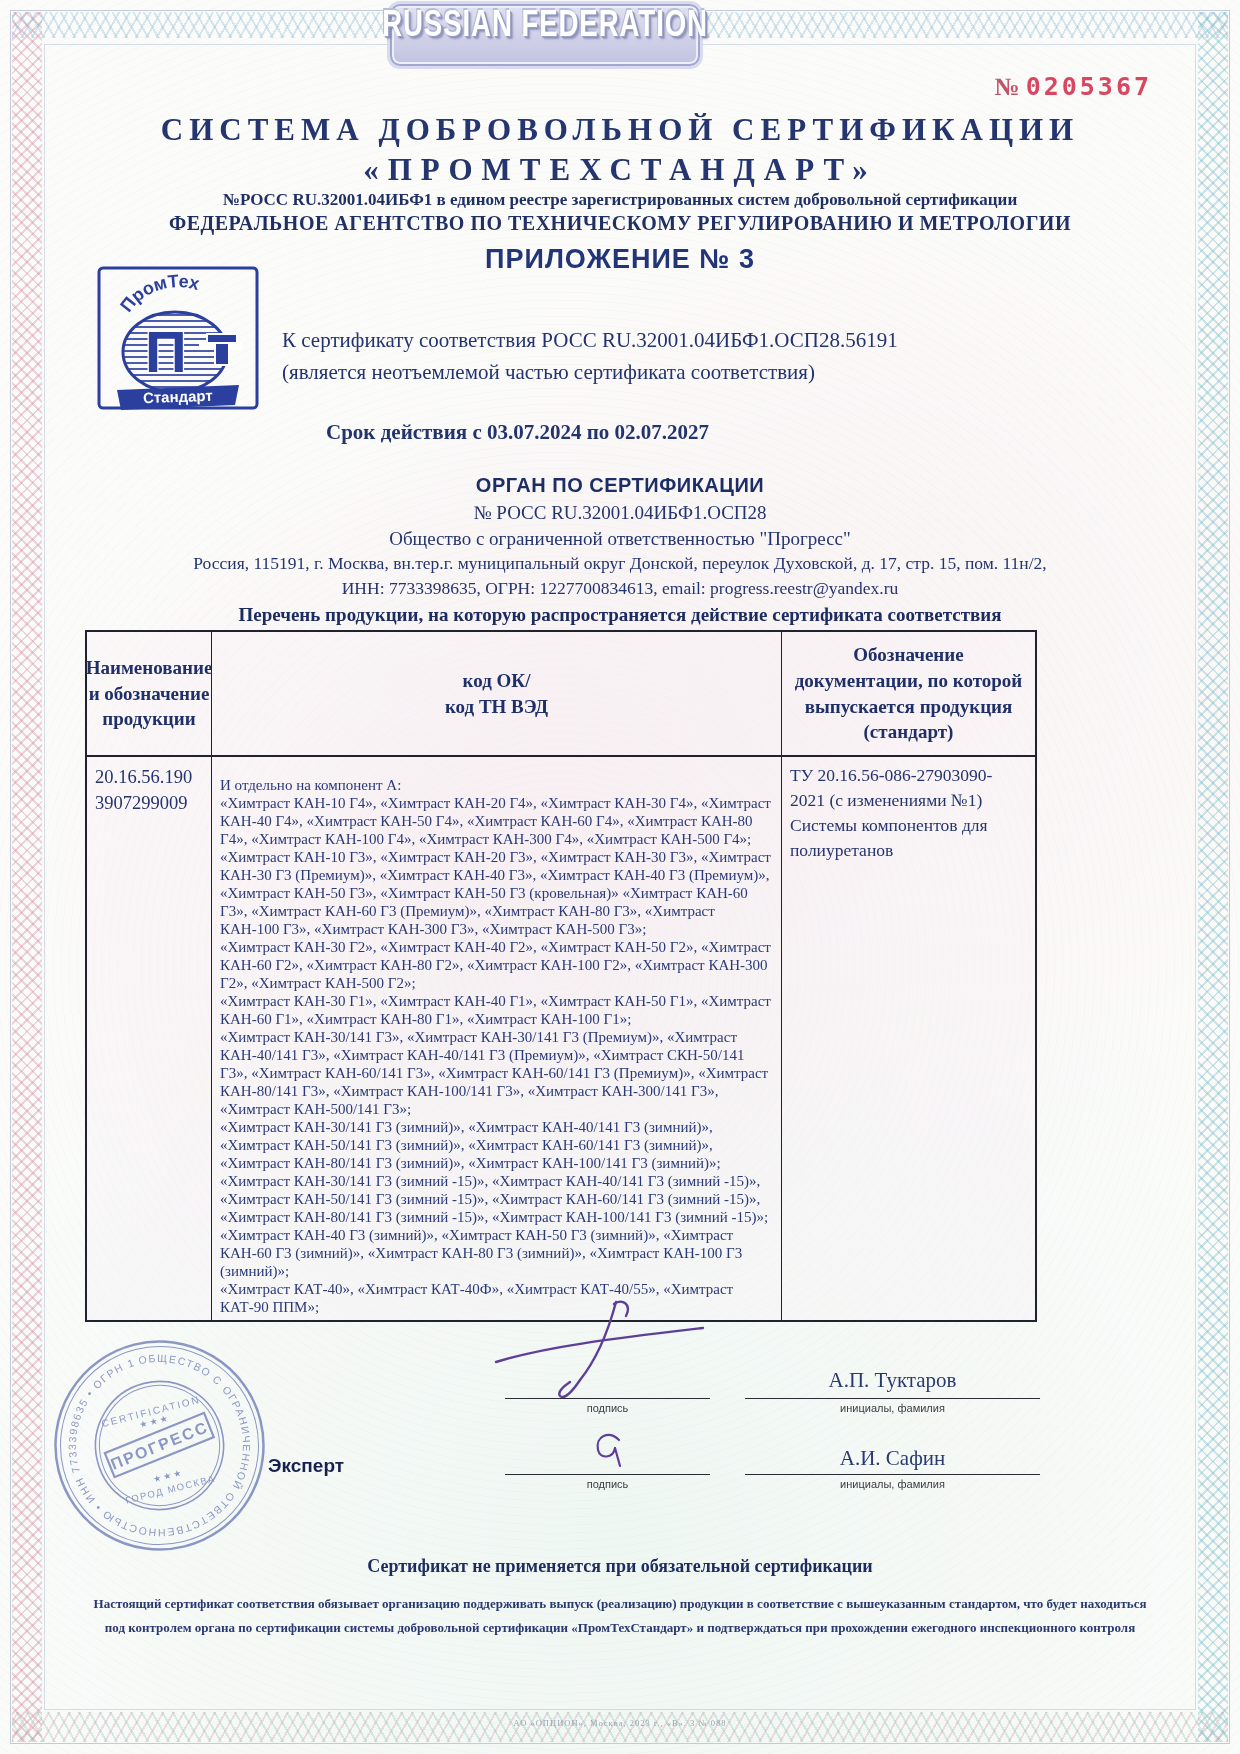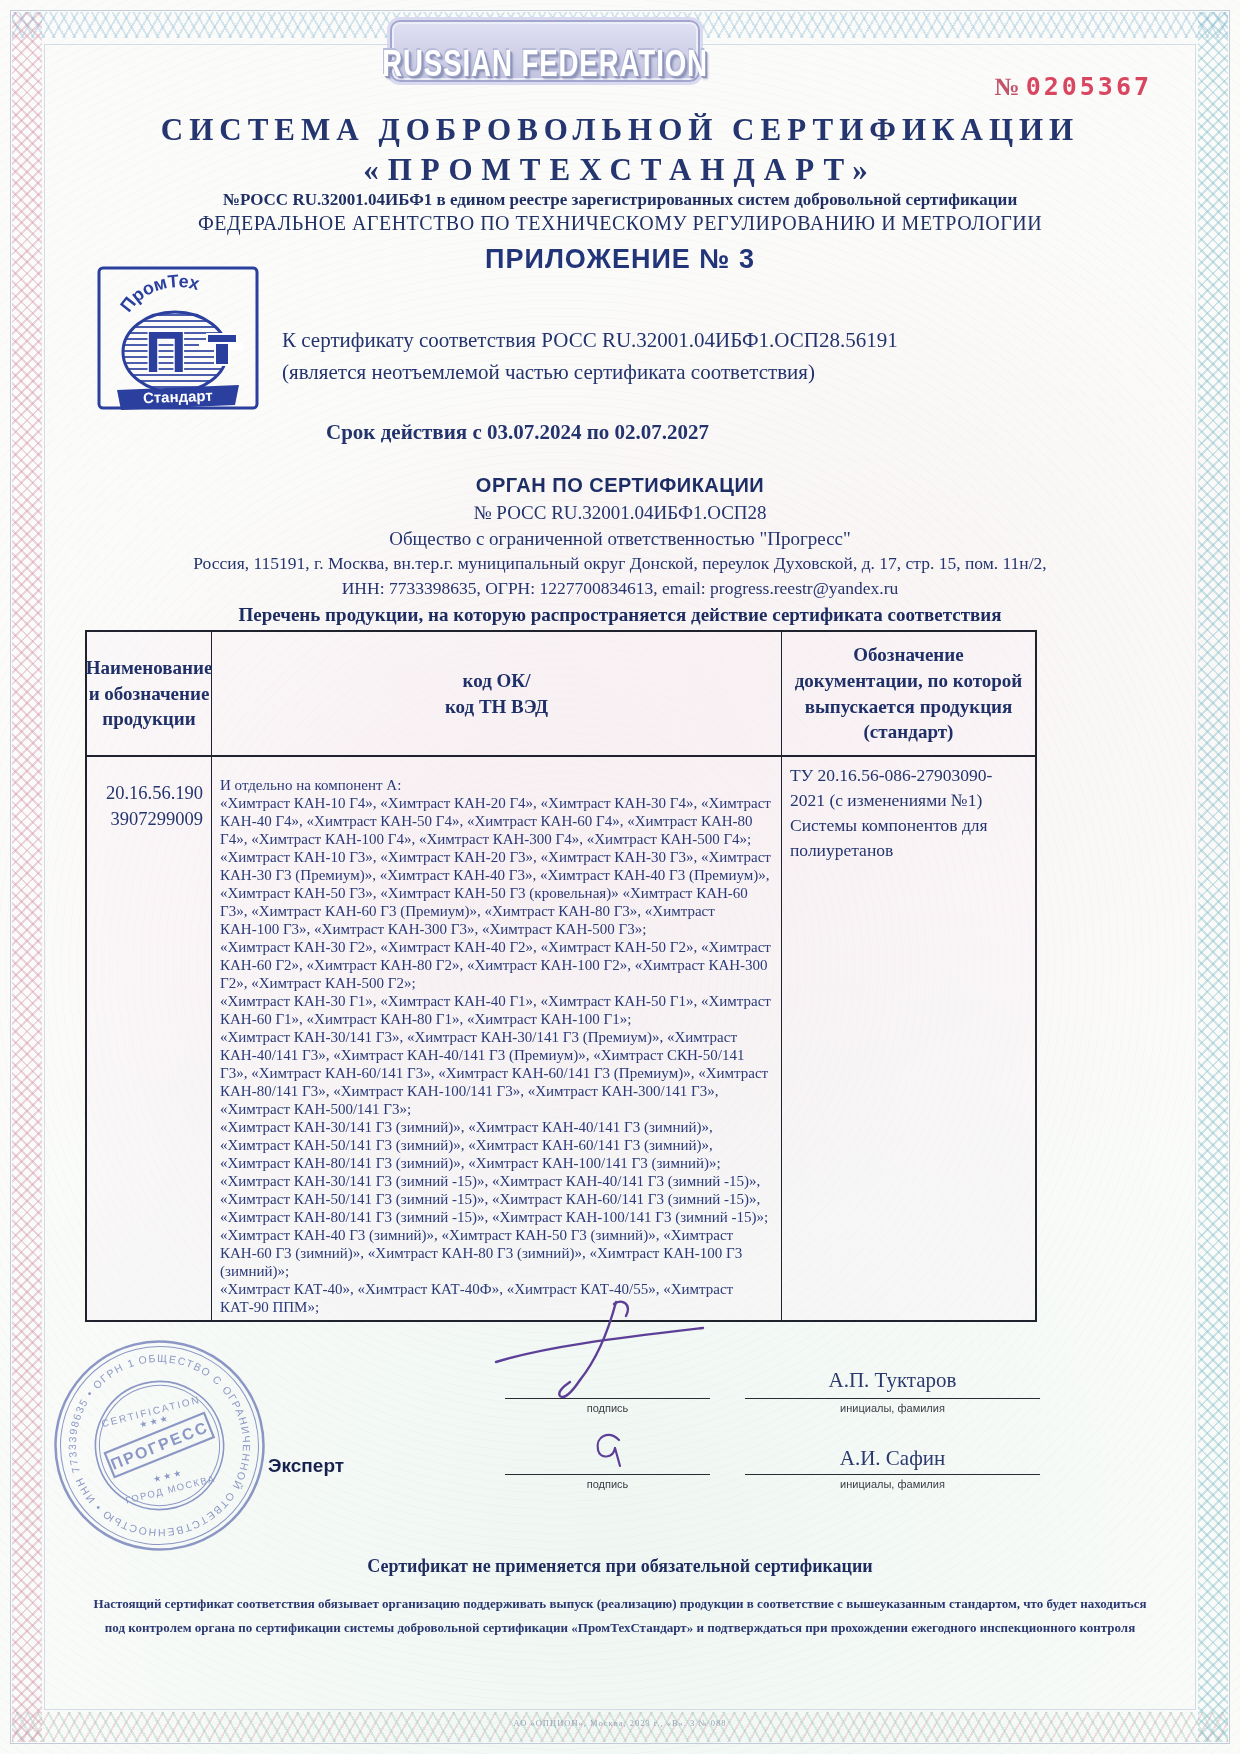--- a/index.html
+++ b/index.html
@@ -23,37 +23,37 @@
   .band-top{left:12px;right:12px;top:12px;height:26px;
     background:repeating-linear-gradient(60deg, rgba(130,180,210,.30) 0 2px, transparent 2px 9px),
                repeating-linear-gradient(-60deg, rgba(130,180,210,.30) 0 2px, transparent 2px 9px);}
   .band-bottom{left:12px;right:12px;bottom:12px;height:30px;
     background:repeating-linear-gradient(60deg, rgba(140,200,175,.32) 0 2px, transparent 2px 9px),
                repeating-linear-gradient(-60deg, rgba(206,130,160,.25) 0 2px, transparent 2px 9px);}
   .frame1{position:absolute;inset:10px;border:1px solid #c3cbd8;pointer-events:none;}
   .frame2{position:absolute;inset:44px;border:1px solid rgba(180,195,215,.55);pointer-events:none;}
 
   
-  .banner{position:absolute;left:390px;top:20px;width:306px;height:58px;
+  .banner{position:absolute;left:390px;top:4px;width:306px;height:58px;
     background:linear-gradient(#e0e1f2,#c2c4e0);border:2px solid #a3a6cf;border-radius:10px;
     box-shadow:0 0 0 3px #d9daf0, inset 0 0 0 2px #eceef8;
-    display:flex;align-items:flex-end;justify-content:center;}
+    display:flex;align-items:flex-start;justify-content:center;}
   .banner span{font-family:"Liberation Sans",sans-serif;font-weight:800;font-size:30px;
     letter-spacing:1px;color:#ffffff;transform:scaleY(1.25) scaleX(.92);white-space:nowrap;
     text-shadow:1px 1px 0 #9aa0c4, 2px 2px 0 #8d93b8, 3px 3px 2px rgba(70,80,130,.45), -1px -1px 0 #b8bcd8;}
 
   .doc-number{position:absolute;top:72px;right:88px;font-family:"DejaVu Sans Mono",monospace;
     font-weight:bold;font-size:25px;color:#d84660;letter-spacing:3px;}
   .doc-number .nosign{font-family:"Liberation Serif",serif;letter-spacing:0;font-weight:600;margin-right:6px;color:#c2556b;}
 
   .ctr{position:absolute;left:0;width:100%;text-align:center;}
   .title1{top:112px;font-size:31px;font-weight:700;letter-spacing:6px;color:#24356f;}
   .title2{top:152px;font-size:31px;font-weight:700;letter-spacing:9px;color:#24356f;}
   .regline{top:190px;font-size:17px;font-weight:700;color:#203065;}
-  .agency{top:212px;font-size:20px;font-weight:400;color:#203065;letter-spacing:.5px;}
+  .agency{top:212px;font-size:20px;font-weight:700;color:#203065;letter-spacing:.5px;}
   .appendix{top:244px;font-family:"Liberation Sans",sans-serif;font-size:27px;font-weight:800;color:#223579;letter-spacing:1px;}
 
   .logo{position:absolute;left:95px;top:264px;}
   .cert-line1{position:absolute;left:282px;top:328px;font-size:21px;color:#22336e;}
   .cert-line2{position:absolute;left:282px;top:360px;font-size:21px;color:#22336e;}
   .validity{position:absolute;left:282px;top:420px;font-size:21px;font-weight:600;color:#22336e;margin-left:44px;}
 
   .organ-title{top:474px;font-family:"Liberation Sans",sans-serif;font-size:20px;font-weight:800;color:#1d2d66;letter-spacing:.5px;}
   .organ-number{top:502px;font-size:19px;color:#24346e;}
   .organ-name{top:528px;font-size:19px;color:#24346e;}
@@ -61,21 +61,21 @@
   .organ-ids{top:578px;font-size:17.5px;color:#24346e;}
   .caption{top:604px;font-size:19px;font-weight:700;color:#1d2c60;}
 
   .cert-table{position:absolute;left:85px;top:630px;width:948px;border:2px solid #20222e;background:rgba(250,242,246,.35);}
   .t-head{display:grid;grid-template-columns:125px 1fr 253px;border-bottom:2px solid #20222e;min-height:123px;}
   .t-body{display:grid;grid-template-columns:125px 1fr 253px;min-height:550px;}
   .t-cell{border-right:1.5px solid #20222e;padding:4px 8px;}
   .t-cell:last-child{border-right:none;}
   .th{display:flex;align-items:center;justify-content:center;text-align:center;
     font-size:19px;font-weight:700;color:#1f2f68;white-space:pre-line;line-height:1.35;}
-  .codes{font-size:18.5px;text-align:right;white-space:pre-line;line-height:1.4;padding-top:24px;color:#24346e;}
+  .codes{font-size:18.5px;text-align:left;white-space:pre-line;line-height:1.4;padding-top:8px;color:#24346e;}
   .products{font-size:15px;line-height:18px;color:#2a3a78;padding-top:19px;}
   .products div{margin:0;}
   .doccol{font-size:17.5px;line-height:1.42;white-space:pre-line;padding-top:6px;color:#24346e;}
 
   .role{position:absolute;left:268px;font-family:"Liberation Sans",sans-serif;font-size:19px;font-weight:800;color:#16214d;white-space:pre-line;line-height:1.45;}
   .role-head{top:1346px;}
   .role-expert{top:1452px;}
   .sig-line{position:absolute;border-top:1.5px solid #2a2a34;}
   .lbl{position:absolute;font-family:"Liberation Sans",sans-serif;font-size:11px;color:#3c3c46;text-align:center;}
   .sig-name{position:absolute;font-size:21px;color:#2b3a6e;text-align:center;}

